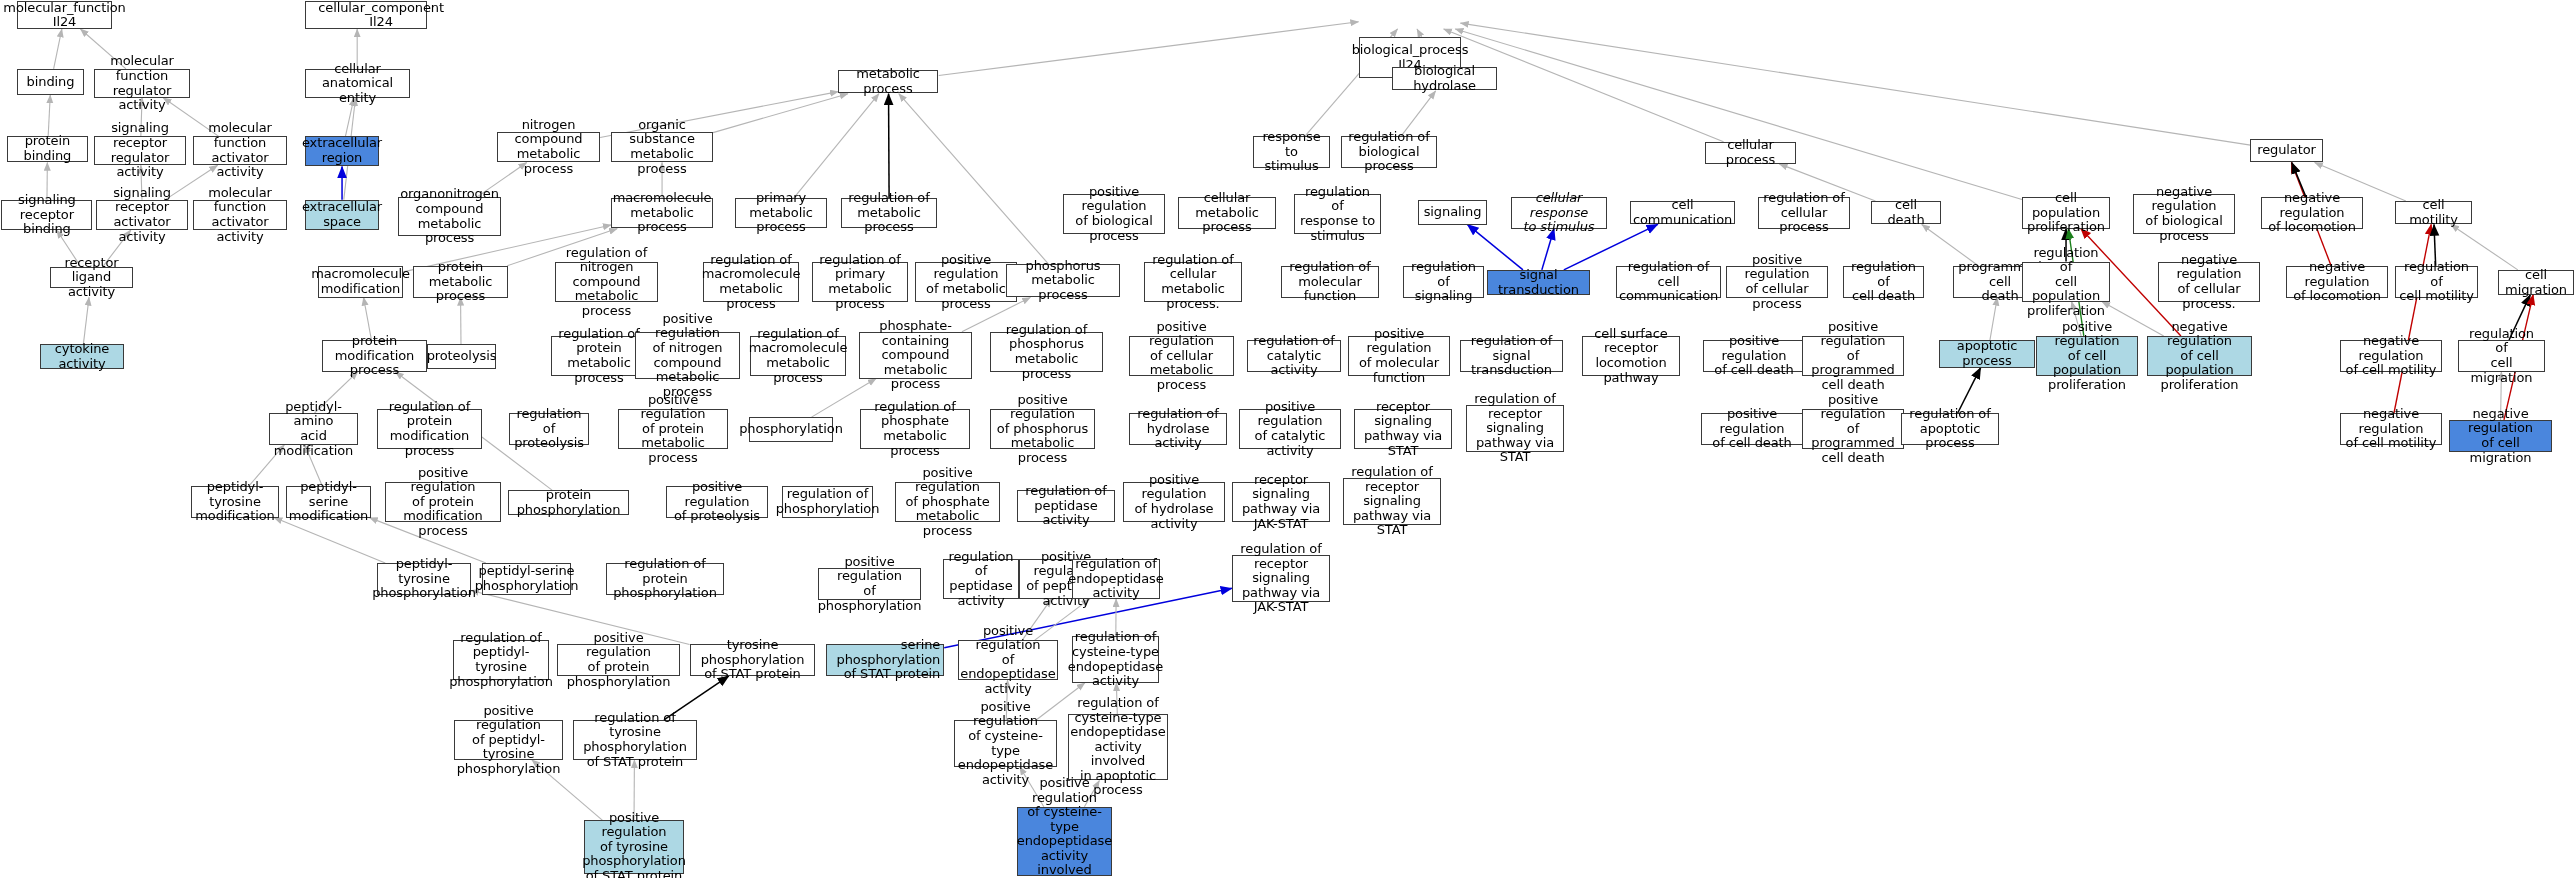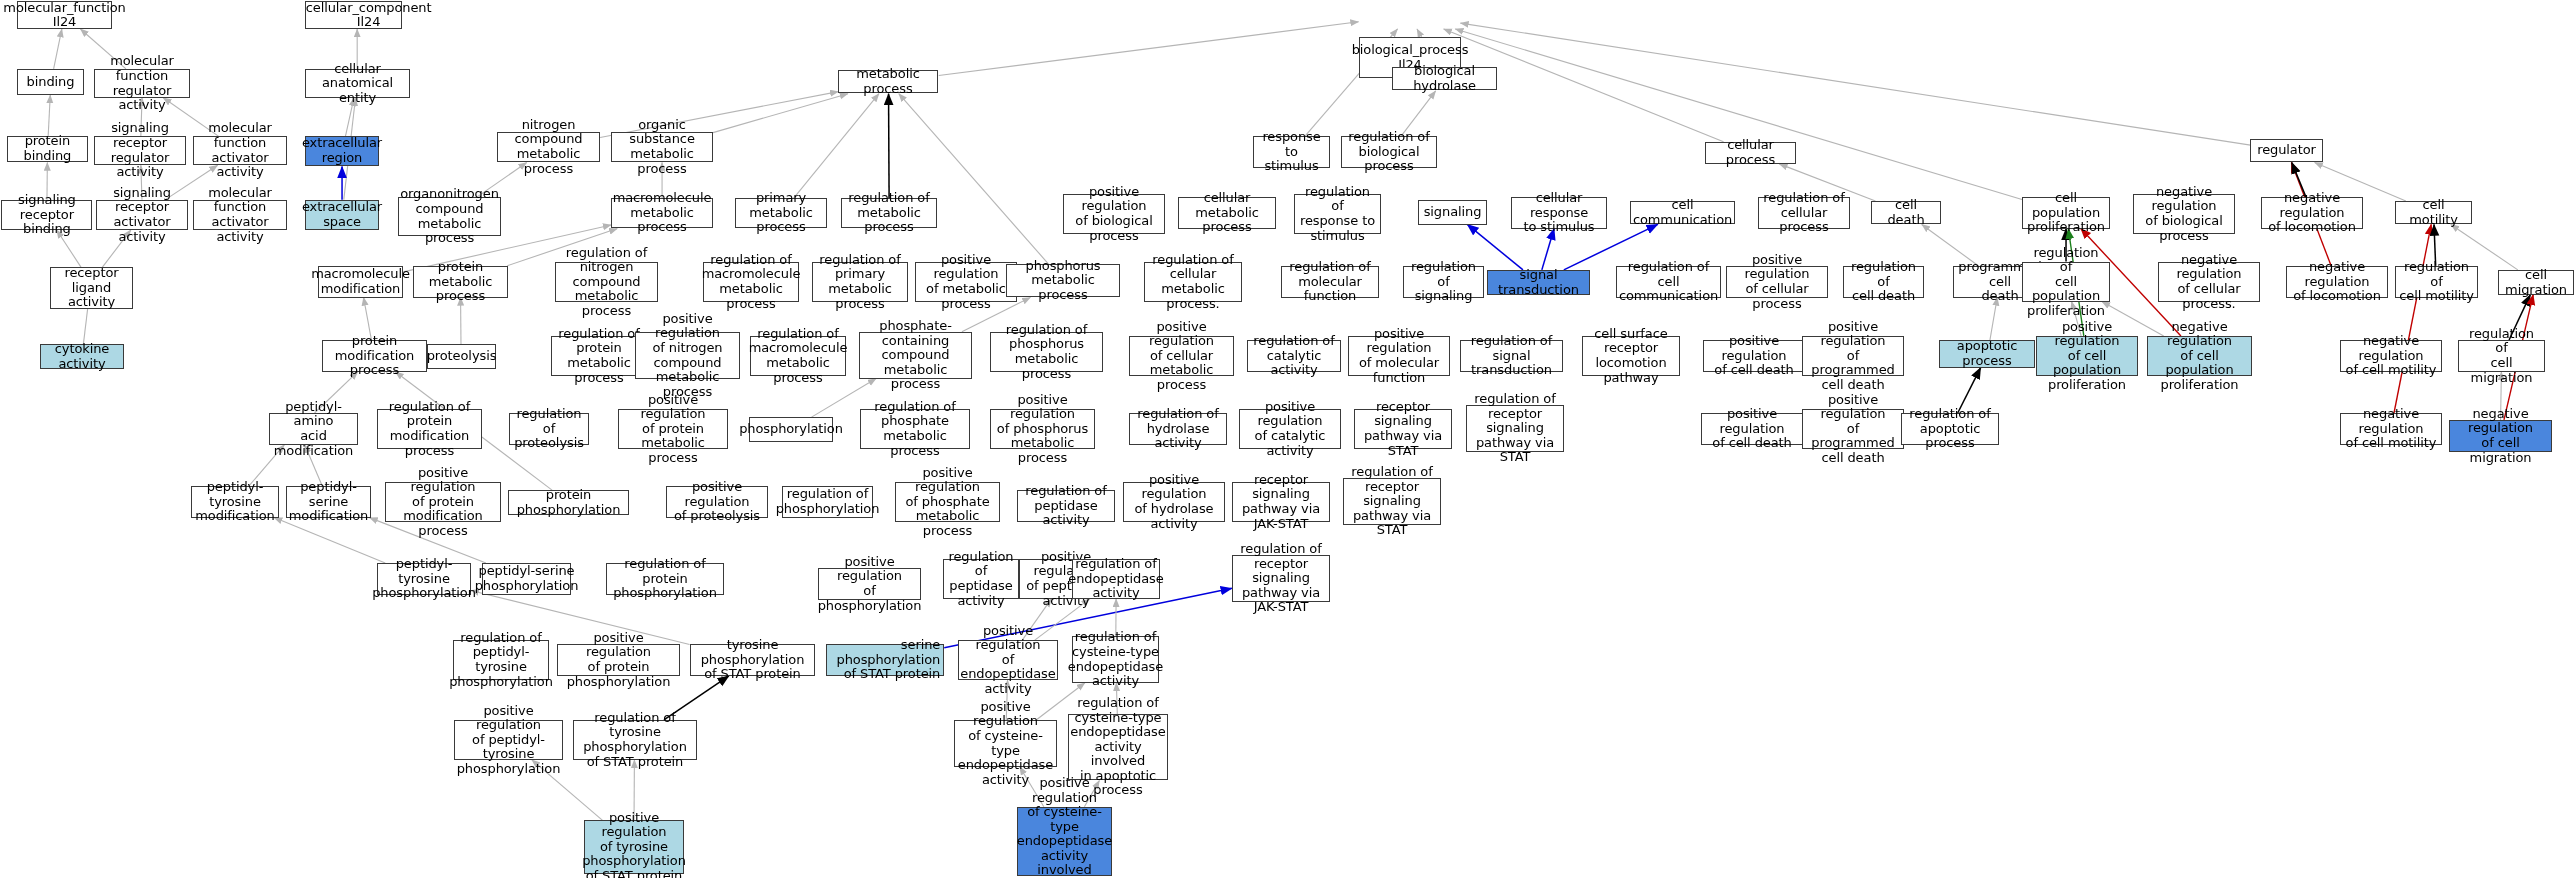--- a/index.html
+++ b/index.html
@@ -124,21 +124,21 @@
         <path d="M3638.3632286995517,610 Q3659.582959641256,519 3680.8026905829597,428" fill="none" stroke="#c00000" stroke-width="2" marker-end="url(#ah-red)"></path>
         <path d="M3478.541401273885,600 Q3505.5923566878982,463 3532.643312101911,326" fill="none" stroke="#c00000" stroke-width="2" marker-end="url(#ah-red)"></path>
         <path d="M3387.1631578947367,386 Q3358.3473684210526,311 3329.5315789473684,236" fill="none" stroke="#c00000" stroke-width="2" marker-end="url(#ah-red)"></path>
         <path d="M3539.08,386 Q3537.88,356 3536.68,326" fill="none" stroke="#000000" stroke-width="2.2" marker-end="url(#ah-black)"></path>
         <path d="M3350.5444444444443,286 Q3340.2666666666664,261 3329.988888888889,236" fill="none" stroke="#000000" stroke-width="2.2" marker-end="url(#ah-black)"></path>
       </g>
   </svg>
   <div id="node-layer">
       <div class="node" style="left: 17px; top: 1.4px; width: 95px; height: 27.5px;">molecular_function
 Il24</div>
-      <div class="node" style="left: 305px; top: 1.4px; width: 97px; height: 27.5px; padding-left: 33px;">cellular_component
+      <div class="node" style="left: 305px; top: 1.4px; width: 122px; height: 27.5px; padding-left: 33px;">cellular_component
 Il24</div>
       <div class="node" style="left: 1359px; top: 1.4px; width: 102px; height: 41px; margin-top: 36px;">biological_process
 Il24</div>
       <div class="node" style="left: 17px; top: 69px; width: 67px; height: 26px;">binding</div>
       <div class="node" style="left: 94px; top: 69px; width: 96px; height: 29px;">molecular function
 regulator activity</div>
       <div class="node" style="left: 305px; top: 69px; width: 105px; height: 29px;">cellular anatomical
 entity</div>
       <div class="node" style="left: 838px; top: 70px; width: 100px; height: 23.4px;">metabolic process</div>
       <div class="node" style="left: 1392px; top: 67px; width: 105px; height: 23.4px;">biological hydrolase</div>
@@ -178,35 +178,35 @@
 metabolic process</div>
       <div class="node" style="left: 1063px; top: 194px; width: 102px; height: 40px;">positive regulation
 of biological
 process</div>
       <div class="node" style="left: 1178px; top: 197px; width: 98px; height: 32px;">cellular metabolic
 process</div>
       <div class="node" style="left: 1294px; top: 194px; width: 87px; height: 40px;">regulation of
 response to
 stimulus</div>
       <div class="node" style="left: 1418px; top: 200px; width: 69px; height: 25px;">signaling</div>
-      <div class="node" style="left: 1511px; top: 197px; width: 96px; height: 32px;">cellular response
+      <div class="node" style="left: 1511px; top: 197px; width: 96px; height: 32px; font-style: italic;">cellular response
 to stimulus</div>
       <div class="node" style="left: 1630px; top: 201px; width: 105px; height: 23.4px;">cell communication</div>
       <div class="node" style="left: 1758px; top: 197px; width: 92px; height: 32px;">regulation of
 cellular process</div>
       <div class="node" style="left: 1871px; top: 201px; width: 70px; height: 23.4px;">cell death</div>
       <div class="node" style="left: 2022px; top: 197px; width: 88px; height: 32px;">cell population
 proliferation</div>
       <div class="node" style="left: 2133px; top: 194px; width: 102px; height: 40px;">negative regulation
 of biological
 process</div>
       <div class="node" style="left: 2261px; top: 197px; width: 102px; height: 32px;">negative regulation
 of locomotion</div>
       <div class="node" style="left: 2395px; top: 201px; width: 77px; height: 23.4px;">cell motility</div>
-      <div class="node" style="left: 50px; top: 267px; width: 83px; height: 42px;">receptor ligand
+      <div class="node" style="left: 50px; top: 267px; width: 83px; height: 21px;">receptor ligand
 activity</div>
       <div class="node" style="left: 318px; top: 266px; width: 85px; height: 32px;">macromolecule
 modification</div>
       <div class="node" style="left: 413px; top: 266px; width: 95px; height: 32px;">protein metabolic
 process</div>
       <div class="node" style="left: 555px; top: 262px; width: 103px; height: 40px;">regulation of
 nitrogen compound
 metabolic process</div>
       <div class="node" style="left: 703px; top: 262px; width: 96px; height: 40px;">regulation of
 macromolecule

